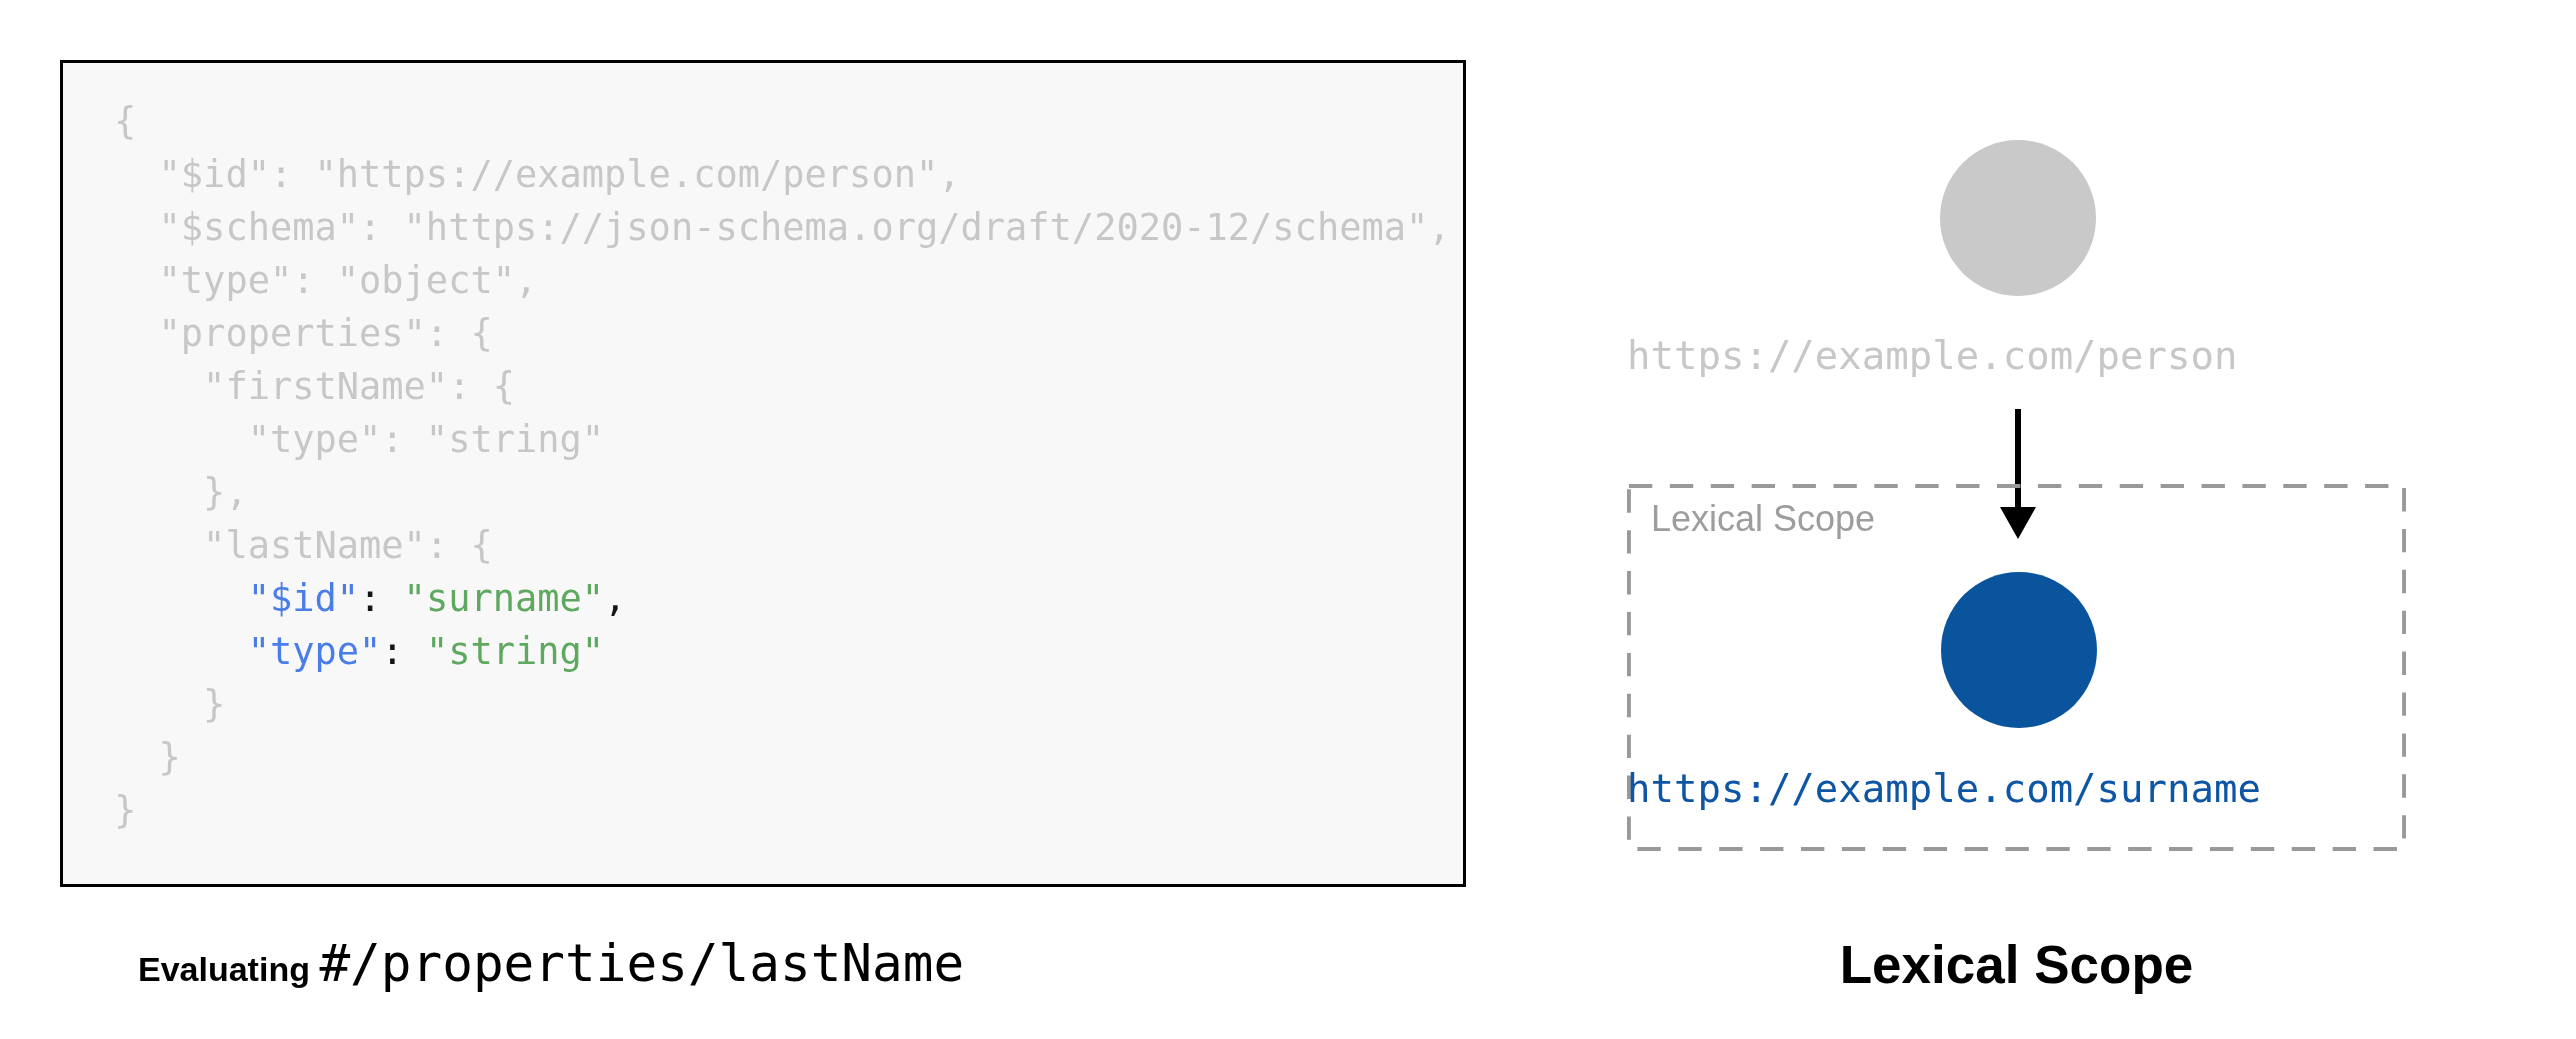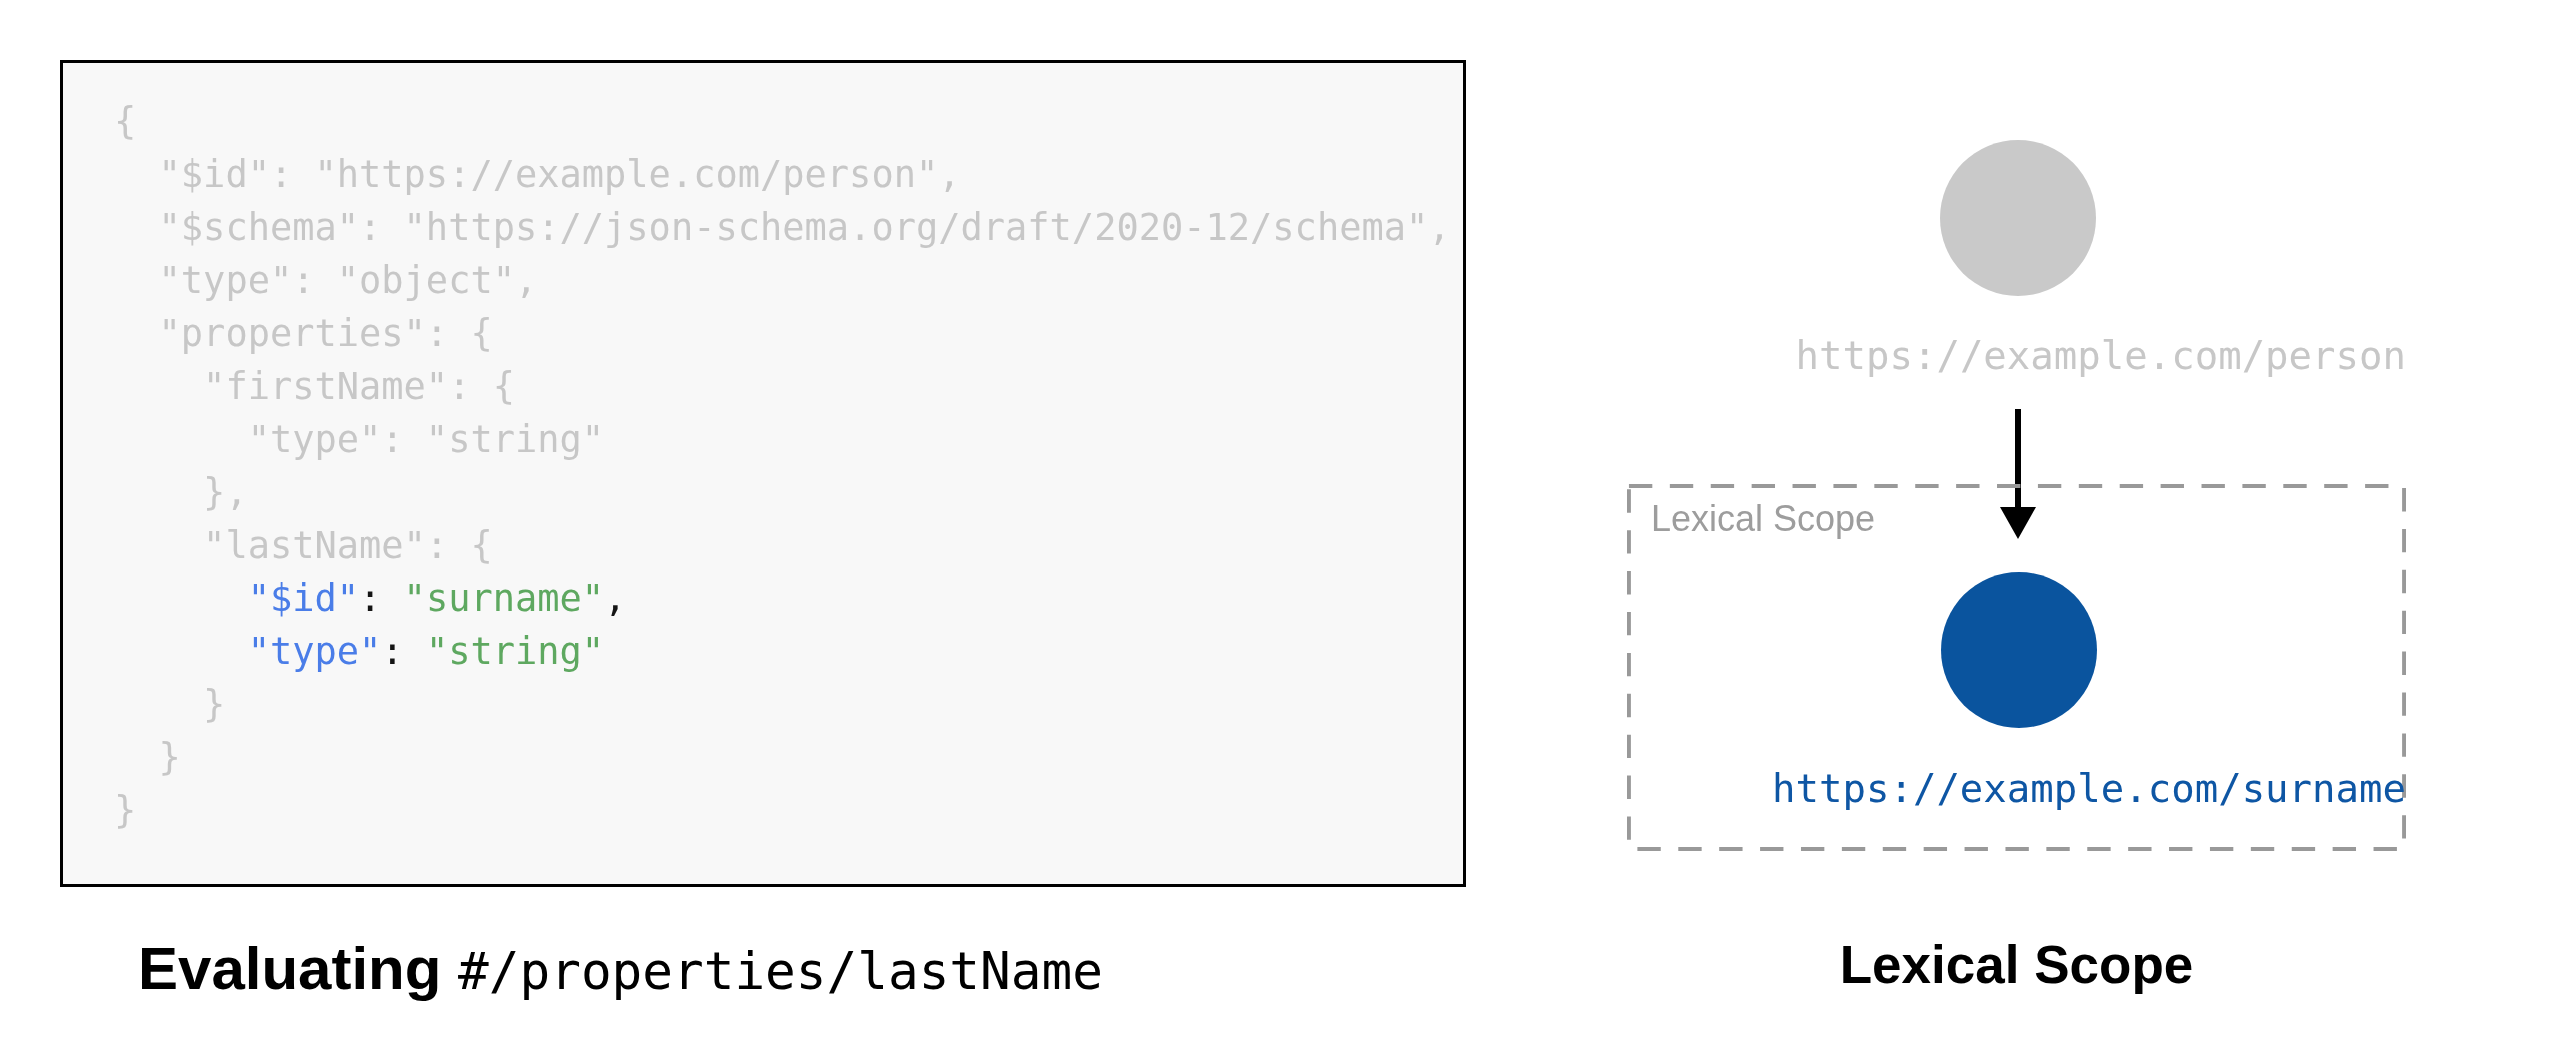--- a/index.html
+++ b/index.html
@@ -36,41 +36,41 @@
 
   .left-caption {
     position: absolute;
     left: 138px; top: 934px;
     color: var(--caption-black, #000);
     white-space: nowrap;
   }
   .left-caption .cap-bold {
     font-family: "Liberation Sans", "DejaVu Sans", sans-serif;
     font-weight: bold;
-    font-size: 60px;
+    font-size: 34px;
   }
   .left-caption .cap-mono {
     font-family: "DejaVu Sans Mono", "Liberation Mono", monospace;
     font-size: 51px;
     margin-top: 20px;
   }
 
   
   .node {
     position: absolute;
     width: 156px; height: 156px;
     border-radius: 50%;
   }
   .node-parent { left: 1940px; top: 140px; background: var(--node-gray, #c9c9c9); }
   .node-child  { left: 1941px; top: 572px; background: var(--node-blue, #0a549e); }
 
   .uri-label {
     position: absolute;
     left: 1627px; width: 779px;
-    text-align: right;
+    text-align: left;
     font-family: "DejaVu Sans Mono", "Liberation Mono", monospace;
     font-size: 39px;
     white-space: nowrap;
   }
   .uri-parent { top: 333px;  color: var(--label-gray, #c7c7c7); }
   .uri-child  { top: 766px; color: var(--label-blue, #0e56a4); }
 
   .arrow { position: absolute; }
   .arrow .shaft {
     position: absolute;

